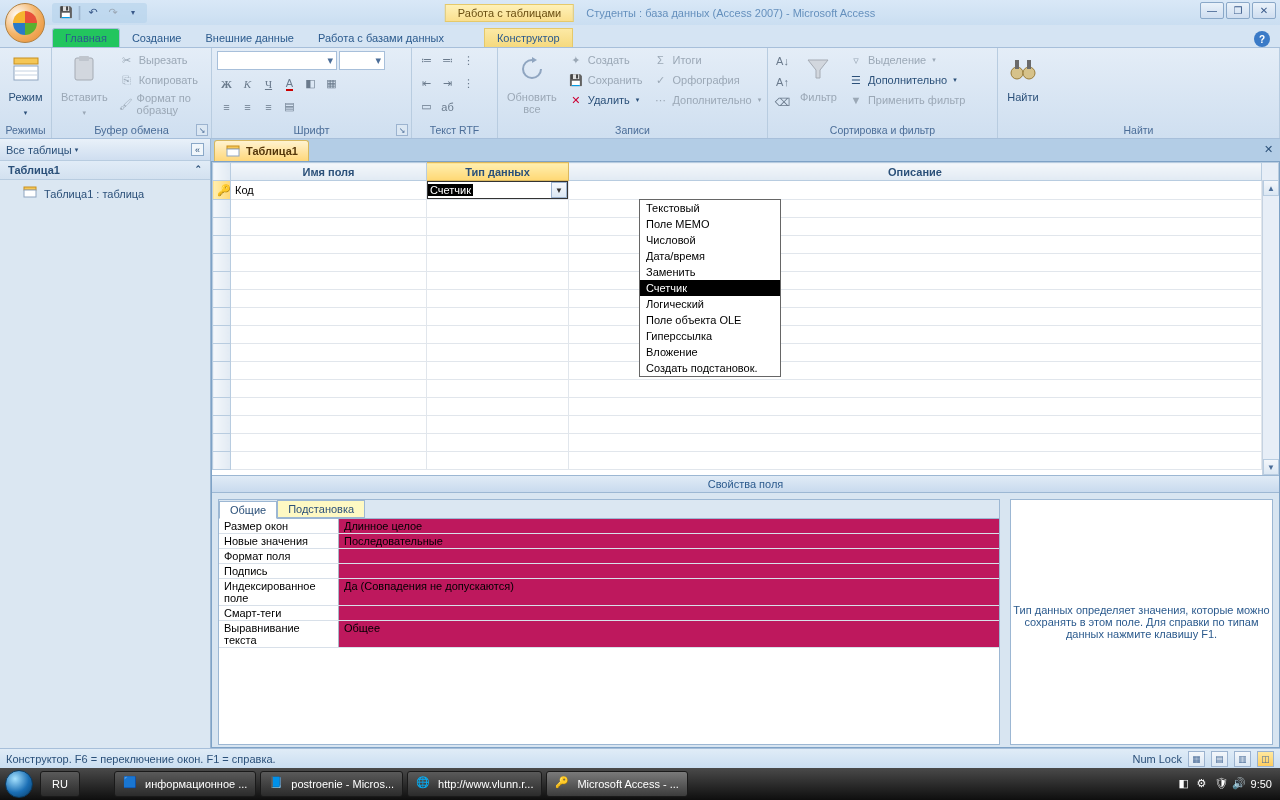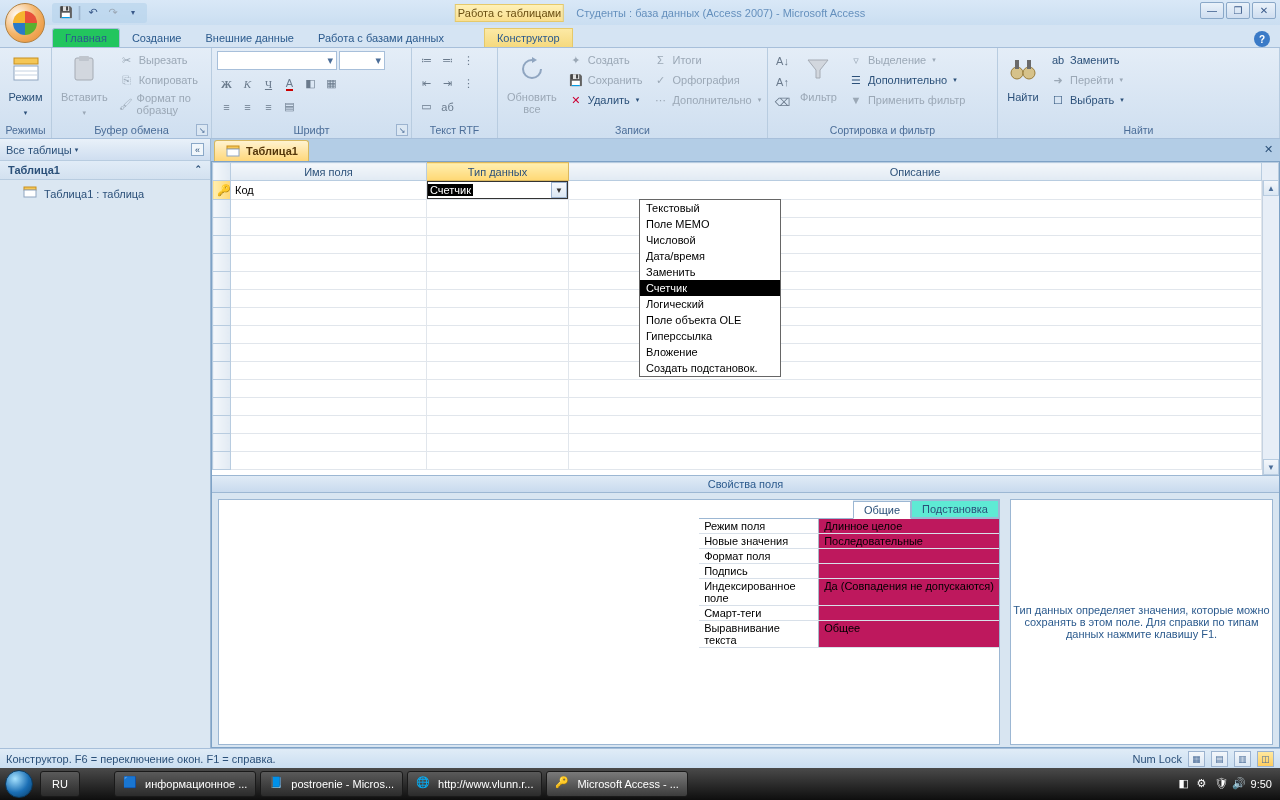--- a/index.html
+++ b/index.html
@@ -7,21 +7,21 @@
 .window { width:1280px; height:768px; background:#d5e4f3; position:relative; display:flex; flex-direction:column; }
 
 
 .titlebar { height:25px; background:linear-gradient(#d9e8f7,#cadef1); display:flex; align-items:center; position:relative; }
 .office-btn { width:40px; height:40px; border-radius:50%; background:radial-gradient(circle at 30% 30%,#fefefe,#f4b469,#e68a2e); border:1px solid #b08040; position:absolute; left:5px; top:3px; z-index:10; display:flex; align-items:center; justify-content:center; }
 .office-btn::before { content:""; width:24px; height:24px; background:conic-gradient(#e8503a 0 90deg,#5bb030 90deg 180deg,#2a7ac7 180deg 270deg,#f5b52f 270deg 360deg); border-radius:50%; }
 .qat { margin-left:52px; display:flex; align-items:center; gap:4px; padding:2px 6px; background:rgba(180,210,235,.6); border-radius:3px; }
 .qat-ico { width:16px; height:16px; display:flex; align-items:center; justify-content:center; color:#3a5a8a; }
 .qat-sep { width:3px; height:14px; background:linear-gradient(90deg,transparent,#a0b8d0,transparent); }
 .title-center { position:absolute; left:50%; transform:translateX(-50%); display:flex; gap:12px; align-items:center; }
-.ctx-tab-label { background:linear-gradient(#fef1b8,#fadf8e); padding:2px 2px; border:1px solid #e5c96a; color:#6b4f12;margin-left:40px; }
+.ctx-tab-label { background:linear-gradient(#fef1b8,#fadf8e); padding:2px 12px; border:1px solid #e5c96a; color:#6b4f12;margin-left:40px; }
 .title-text { color:#6590bd; }
 .win-btns { position:absolute; right:4px; top:2px; display:flex; gap:2px; }
 .win-btn { width:24px; height:17px; border:1px solid #8aa8c8; background:linear-gradient(#eaf2fa,#cfdef0); border-radius:2px; display:flex; align-items:center; justify-content:center; color:#3a5a8a; font-size:10px; }
 
 
 .tabs { height:22px; margin-left:48px; display:flex; align-items:flex-end; gap:0; padding-left:4px; }
 .tab { padding:3px 12px; color:#2b5a8d; cursor:pointer; }
 .tab.active { background:#22c55e; border:1px solid #a7bfda; border-bottom:none; border-radius:3px 3px 0 0; }
 .tab.ctx { background:linear-gradient(#fce9a5,#f5d97e); border:1px solid #e5c96a; border-bottom:none; }
 .help-ico { margin-left:auto; margin-right:10px; width:16px; height:16px; border-radius:50%; background:#3a7ac7; color:#fff; display:flex; align-items:center; justify-content:center; font-weight:bold; font-size:10px; }
@@ -59,40 +59,40 @@
 .nav-item { padding:4px 8px 4px 22px; display:flex; align-items:flex-end; gap:6px; color:#2b5079; }
 
 
 .work { flex:1; background:#b3cde6; display:flex; flex-direction:column; min-height:0; }
 .doctabs { height:22px; display:flex; align-items:flex-end; padding-left:3px; position:relative; }
 .doctab { background:linear-gradient(#fff3d0,#ffd77a); border:1px solid #d6b860; border-bottom:none; padding:2px 10px; display:flex; align-items:center; gap:5px; border-radius:3px 3px 0 0; color:#55370a; }
 .doc-x { position:absolute; right:4px; top:3px; width:15px; height:15px; color:#2b5079; display:flex; align-items:center; justify-content:center; }
 .design-area { flex:1; background:#fff; border:1px solid #7ea2c6; display:flex; flex-direction:column; min-height:0; }
 .design-grid { flex:0 0 auto; position:relative; }
 table.dg { border-collapse:collapse; width:100%; table-layout:fixed; }
-table.dg th { background:linear-gradient(#f4f7fb,#e1eaf3); border:1px solid #b8cce0; color:#2b5079; font-weight:normal; padding:2px; height:18px; }
+table.dg th { background:linear-gradient(#f4f7fb,#e1eaf3); border:1px solid #b8cce0; color:#2b5079; font-weight:bold; padding:2px; height:18px; }
 table.dg th.sel { background:linear-gradient(#ffefb0,#ffd874); border-color:#dbb85e; }
 table.dg td { border:1px solid #e1e6ec; padding:2px 4px; height:18px; background:#fff; }
 .rowhdr { width:18px; background:linear-gradient(90deg,#f4f7fb,#e1eaf3) !important; border:1px solid #b8cce0 !important; text-align:center; }
 .rowhdr.cur { background:linear-gradient(90deg,#ffefb0,#ffd874) !important; }
 .dt-cell { padding:0 !important; position:relative; }
 .dt-sel { display:flex; align-items:center; height:18px; border:1px solid #333; }
 .dt-sel .val { background:#000; color:#fff; padding:0 2px; }
 .dt-sel .dd { margin-left:auto; width:16px; height:16px; border:1px solid #9cb3cf; background:linear-gradient(#f5f8fc,#dbe7f3); color:#333; display:flex; align-items:center; justify-content:center; font-size:8px; }
 .dropdown { position:absolute; left:427px; top:37px; width:142px; background:#fff; border:1px solid #666; z-index:20; }
 .dd-opt { padding:2px 6px; color:#000; }
 .dd-opt.sel { background:#000; color:#fff; }
 .vsb { position:absolute; right:0; top:18px; bottom:0; width:17px; background:#e7eef7; border-left:1px solid #c5d2e1; }
 .vsb .arr { height:16px; background:linear-gradient(#f4f7fb,#dbe7f3); border:1px solid #b8cce0; display:flex; align-items:center; justify-content:center; font-size:8px; color:#4b6d98; }
 
 .splitter { height:18px; background:linear-gradient(#e0ebf6,#c8daee); border-top:1px solid #9cb7d3; border-bottom:1px solid #9cb7d3; text-align:center; color:#2b5a8d; line-height:17px; }
 .propsheet { flex:1; background:#d8e5f1; padding:6px 6px 2px 6px; display:flex; gap:10px; min-height:0; }
-.props-left { flex:0 0 782px; background:#fff; border:1px solid #9cb7d3; display:flex; flex-direction:column;align-items:flex-end; }
+.props-left { flex:0 0 782px; background:#fff; border:1px solid #9cb7d3; display:flex; flex-direction:column; }
 .prop-tabs { display:flex; background:#dbe7f2; }
-.ptab { padding:2px 10px; border:1px solid #9cb7d3; background:#5eead4; color:#2b5079; }
+.ptab { padding:2px 10px; border:1px solid #9cb7d3; background:#fef9c3; color:#2b5079; }
 .ptab.active { background:#fff; border-bottom:1px solid #fff; position:relative; top:1px; }
 .prop-grid { border-top:1px solid #9cb7d3; }
 .prow { display:flex; border-bottom:1px solid #d8e0e9; }
 .plab { width:120px; padding:1px 5px; background:#fff; border-right:1px solid #aab8c8; }
 .pval { flex:1; padding:1px 5px; background:#be185d; }
 .props-right { flex:1; background:#fff; border:1px solid #9cb7d3; display:flex; align-items:center; justify-content:center; text-align:center; color:#2b5a8d; padding:0; }
 
 
 .statusbar { height:20px; background:linear-gradient(#e0ecf7,#cadef1); border-top:1px solid #a7bfda; color:#2b5079; display:flex; align-items:center; padding:0 6px; font-size:10.5px; }
 .sb-right { margin-left:auto; display:flex; align-items:center; gap:6px; }
@@ -331,36 +331,20 @@
         <div class="big-btn">
           <div class="big-ico">
               <svg width="28" height="26">
                 <circle cx="8" cy="17" r="6" fill="#d6c28a" stroke="#9a7d3a"></circle>
                 <circle cx="20" cy="17" r="6" fill="#d6c28a" stroke="#9a7d3a"></circle>
                 <rect x="6" y="4" width="4" height="9" fill="#6a6a6a"></rect>
                 <rect x="18" y="4" width="4" height="9" fill="#6a6a6a"></rect>
               </svg>
             </div>
           <span>Найти</span>
-        </div>
-        <div class="col">
-          <div class="small-item">
-              <span class="small-ico">ab</span>
-              <span>Заменить</span>
-            </div>
-          <div class="small-item faded">
-              <span class="small-ico">➜</span>
-              <span>Перейти</span>
-              <span style="font-size:7px;margin-left:2px">▾</span>
-            </div>
-          <div class="small-item">
-              <span class="small-ico">☐</span>
-              <span>Выбрать</span>
-              <span style="font-size:7px;margin-left:2px">▾</span>
-            </div>
         </div>
       </div>
       <div class="group-label">Найти</div>
     </div>
   </div>
 
   <div class="body-area">
     <div class="navpane">
       <div class="nav-hdr">
         <span>Все таблицы</span>
@@ -558,21 +542,21 @@
         <div class="splitter">Свойства поля</div>
 
         <div class="propsheet">
           <div class="props-left">
             <div class="prop-tabs">
               <div class="ptab active">Общие</div>
               <div class="ptab">Подстановка</div>
             </div>
             <div class="prop-grid">
               <div class="prow">
-                  <div class="plab">Режим поля</div>
+                  <div class="plab">Размер окон</div>
                   <div class="pval">Длинное целое</div>
                 </div>
               <div class="prow">
                   <div class="plab">Новые значения</div>
                   <div class="pval">Последовательные</div>
                 </div>
               <div class="prow">
                   <div class="plab">Формат поля</div>
                   <div class="pval"></div>
                 </div>

